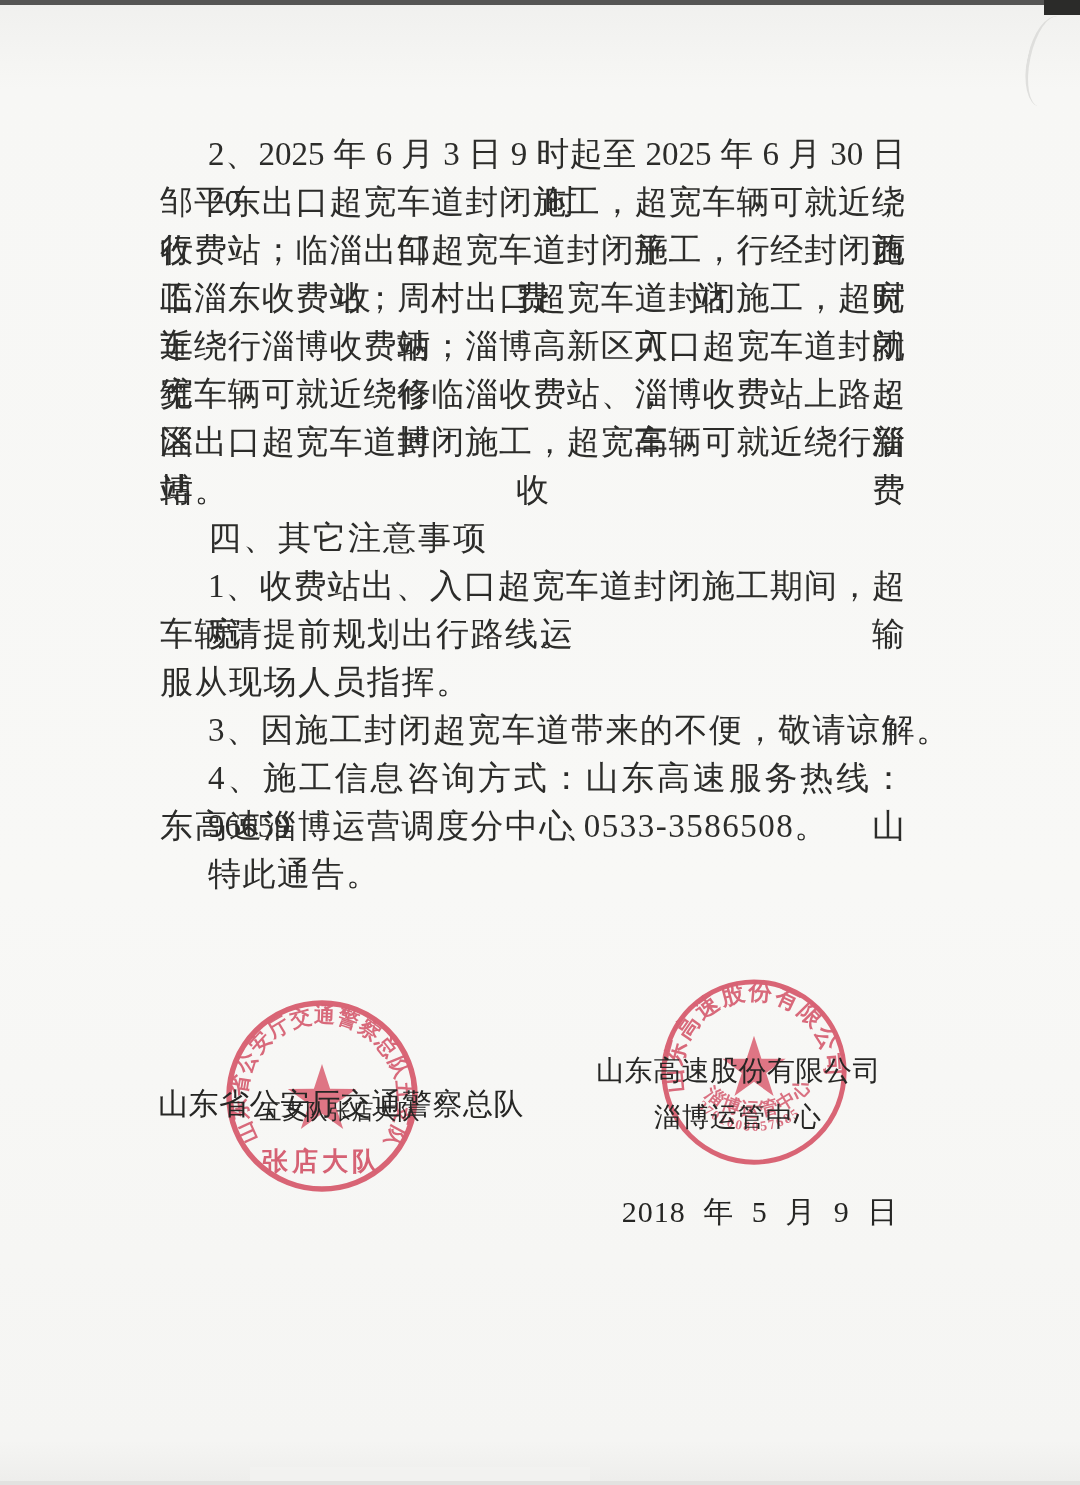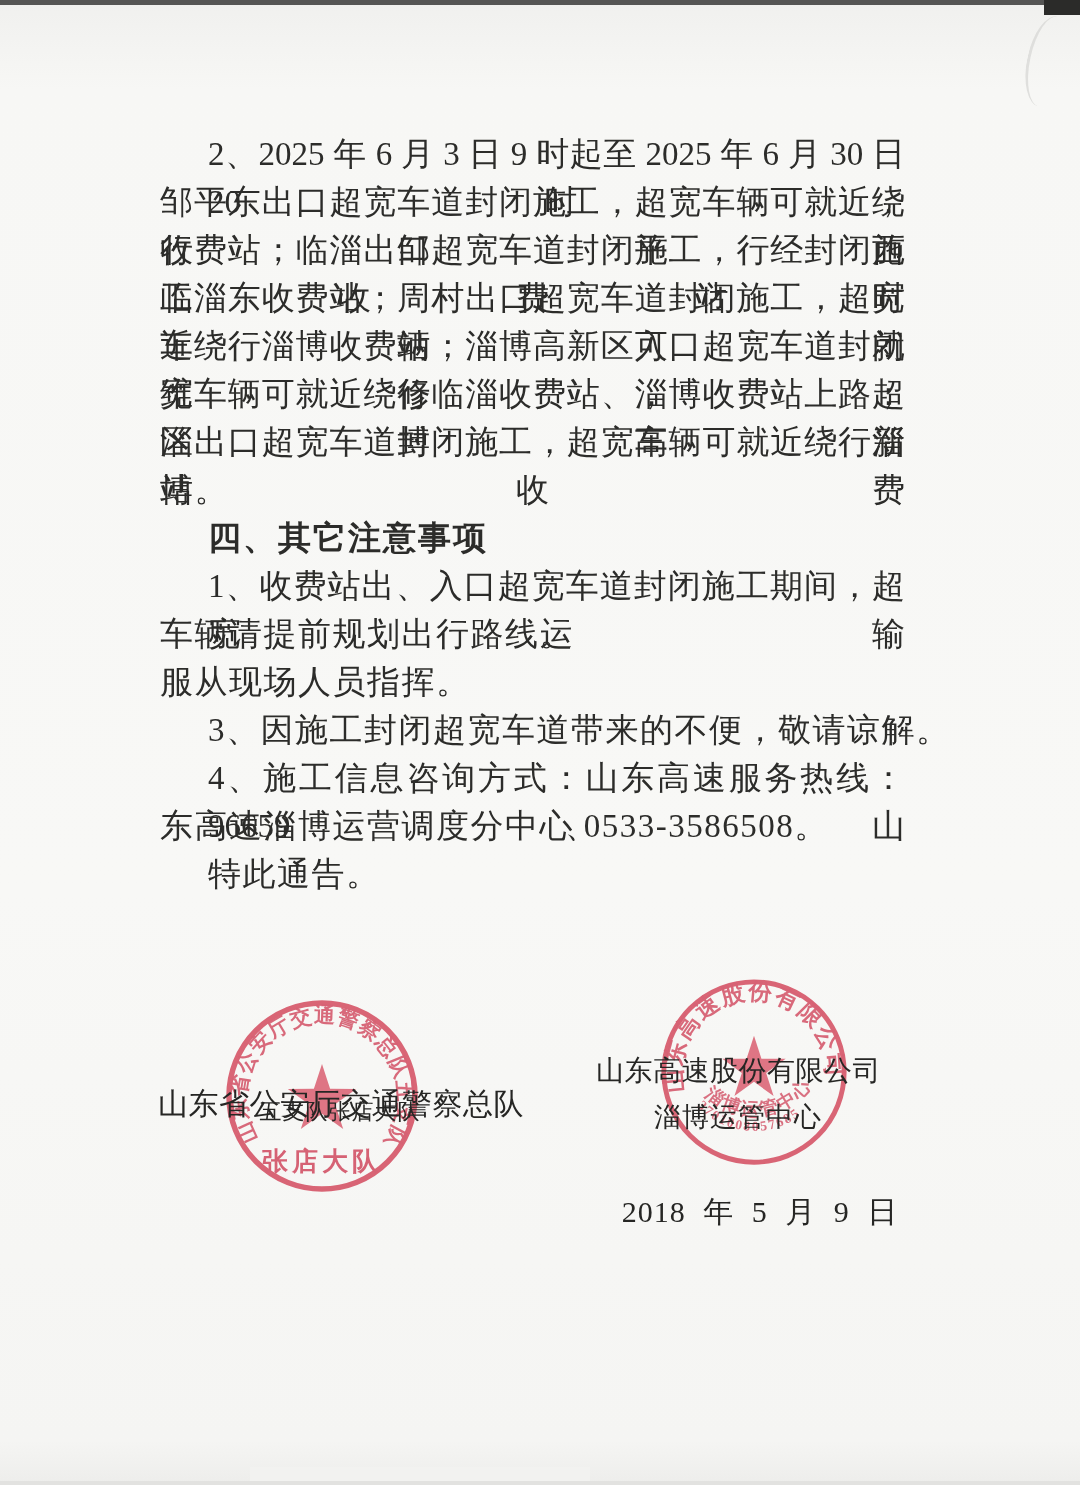--- a/index.html
+++ b/index.html
@@ -29,21 +29,21 @@
     white-space:nowrap;
   }
   .line.justify{
     white-space:normal;
     text-align:justify;
     text-align-last:justify;
     text-justify:inter-character;
     letter-spacing:0;
   }
   .line.indent{padding-left:48px;}
-  .line.bold{font-weight:700;letter-spacing:2px;}
+  .line.bold{font-weight:400;letter-spacing:2px;}
 
   
   .sig{position:absolute;color:#262624;white-space:nowrap;}
   .sig-left-1{left:158px;top:1084px;font-size:30px;letter-spacing:.5px;}
   .sig-left-2{left:160px;top:1097px;width:360px;text-align:center;font-size:22px;letter-spacing:1px;}
   .sig-right-1{left:596px;top:1052px;font-size:28px;letter-spacing:.5px;}
   .sig-right-2{left:596px;top:1099px;width:284px;text-align:center;font-size:27px;letter-spacing:1px;}
   .date-line{left:618px;top:1192px;width:284px;text-align:center;font-size:30px;letter-spacing:1px;word-spacing:9px;}
 
   

